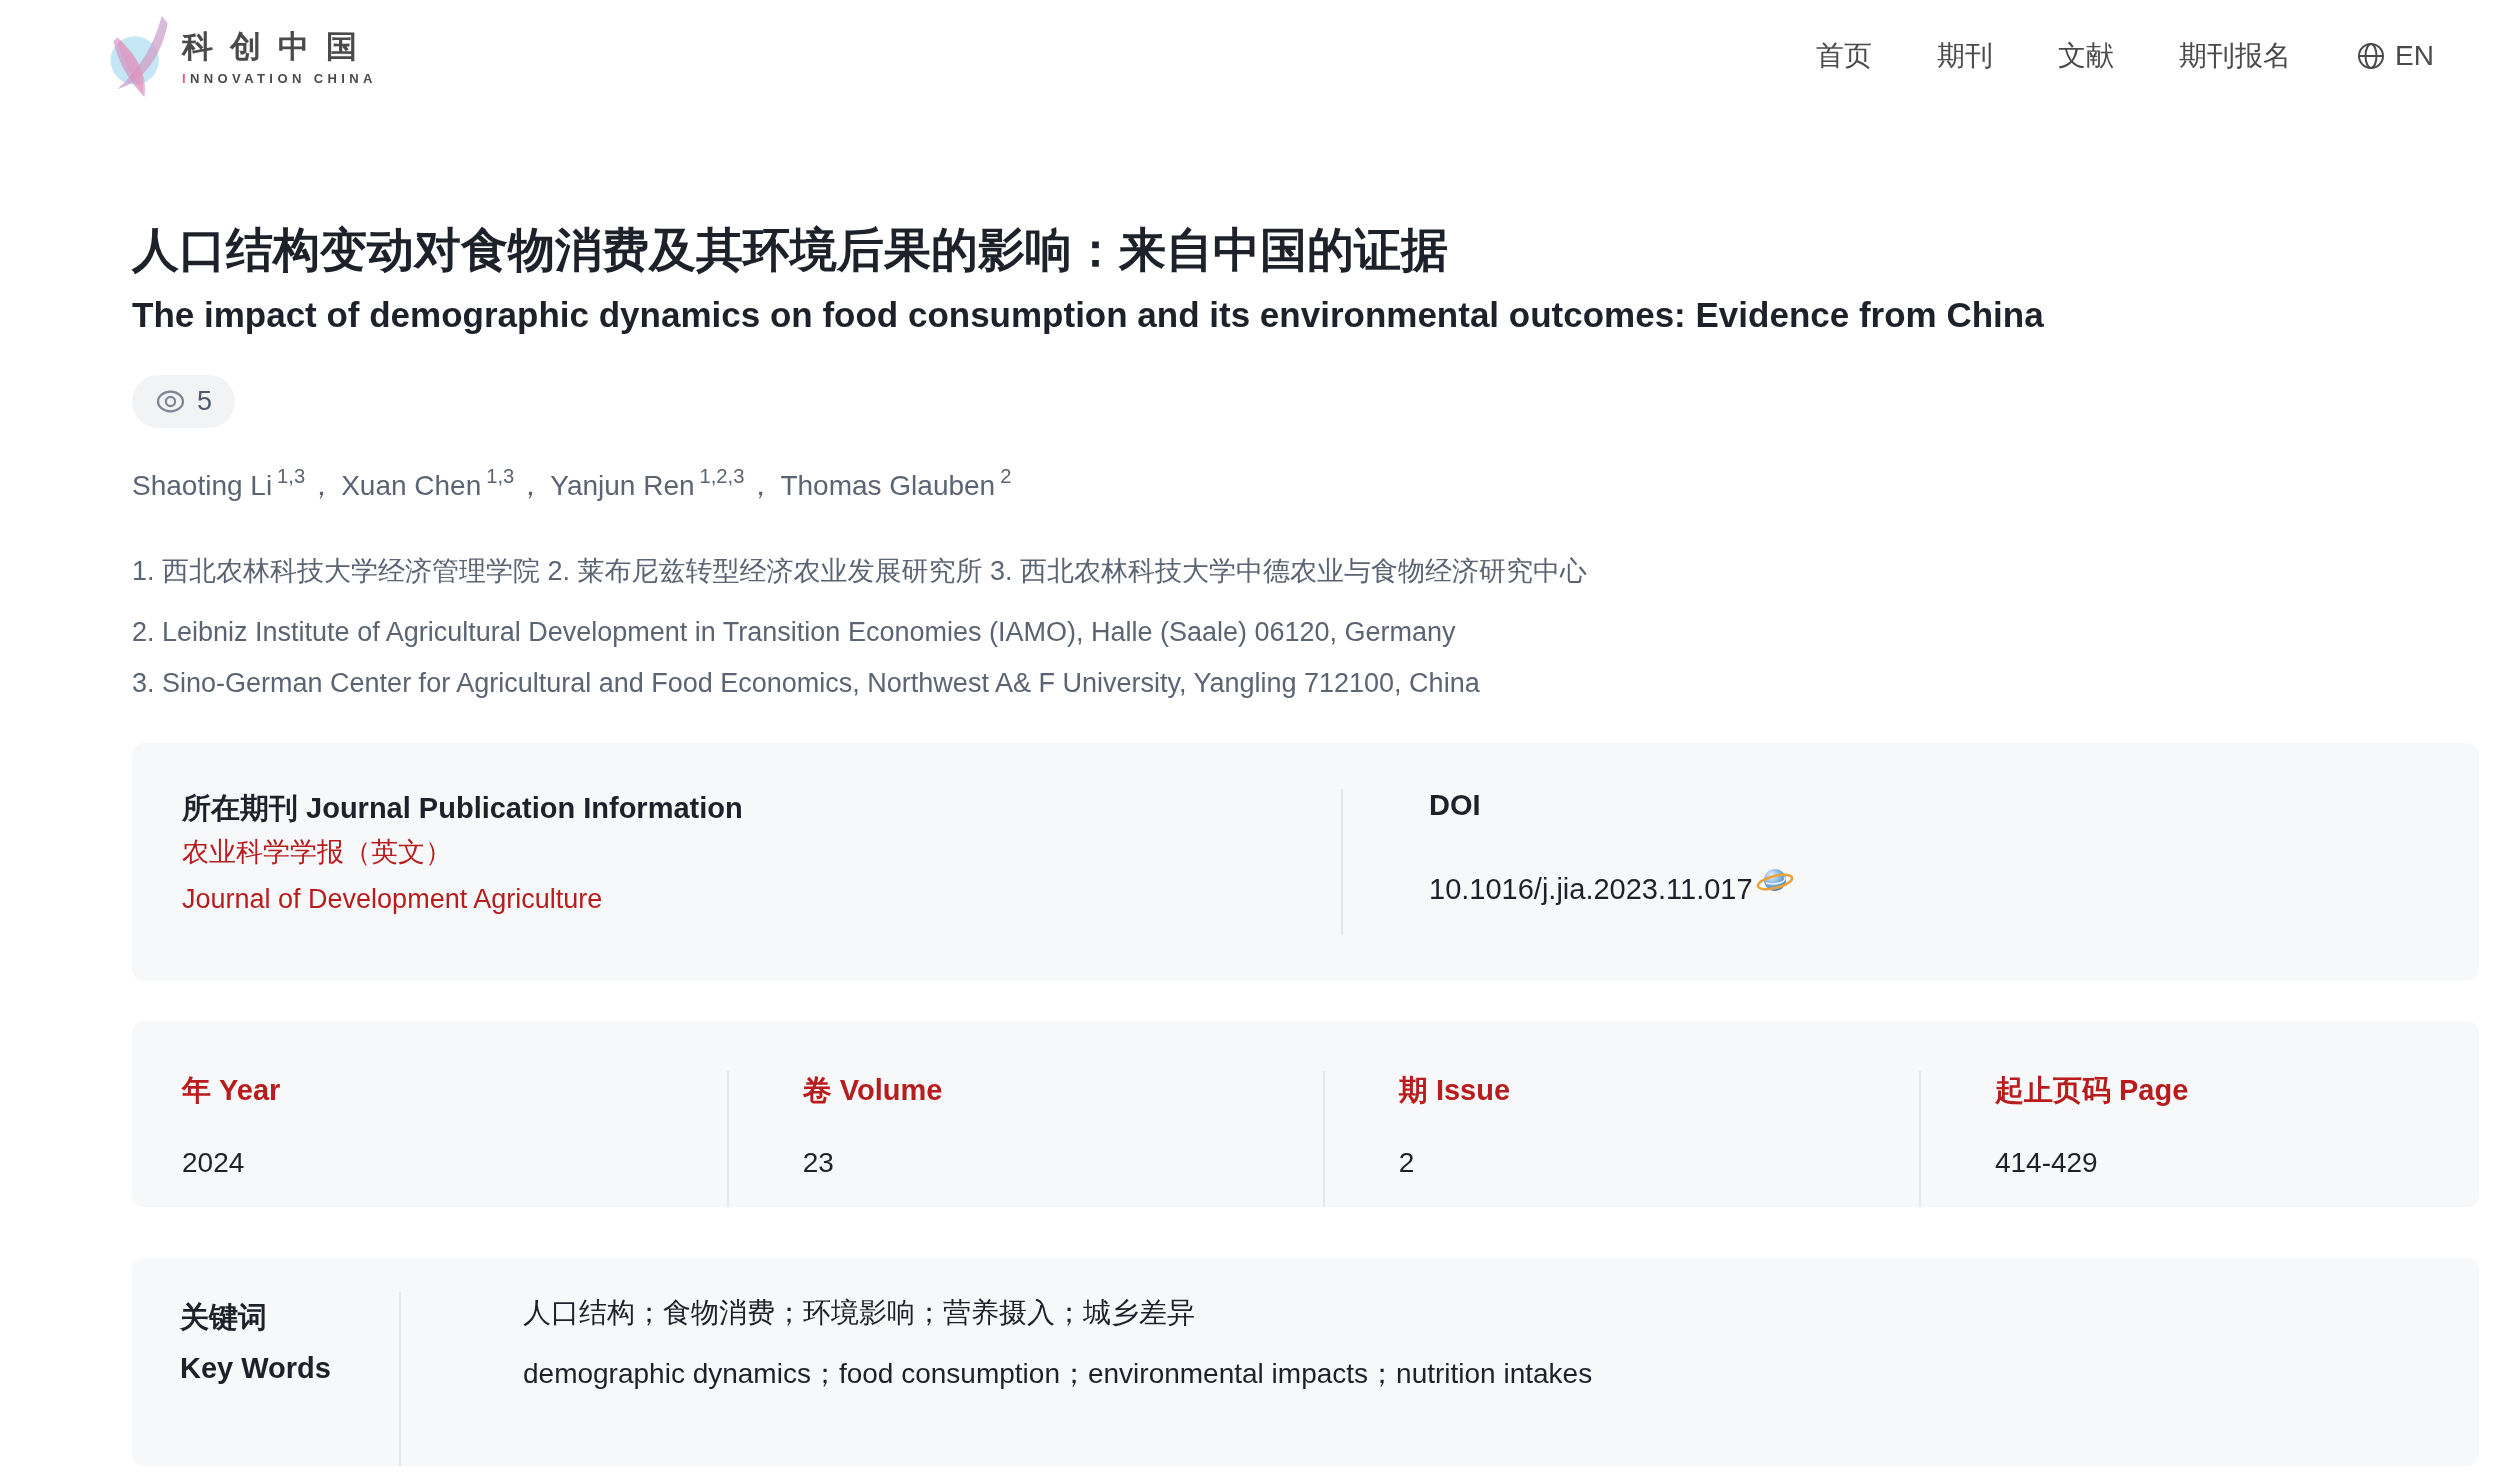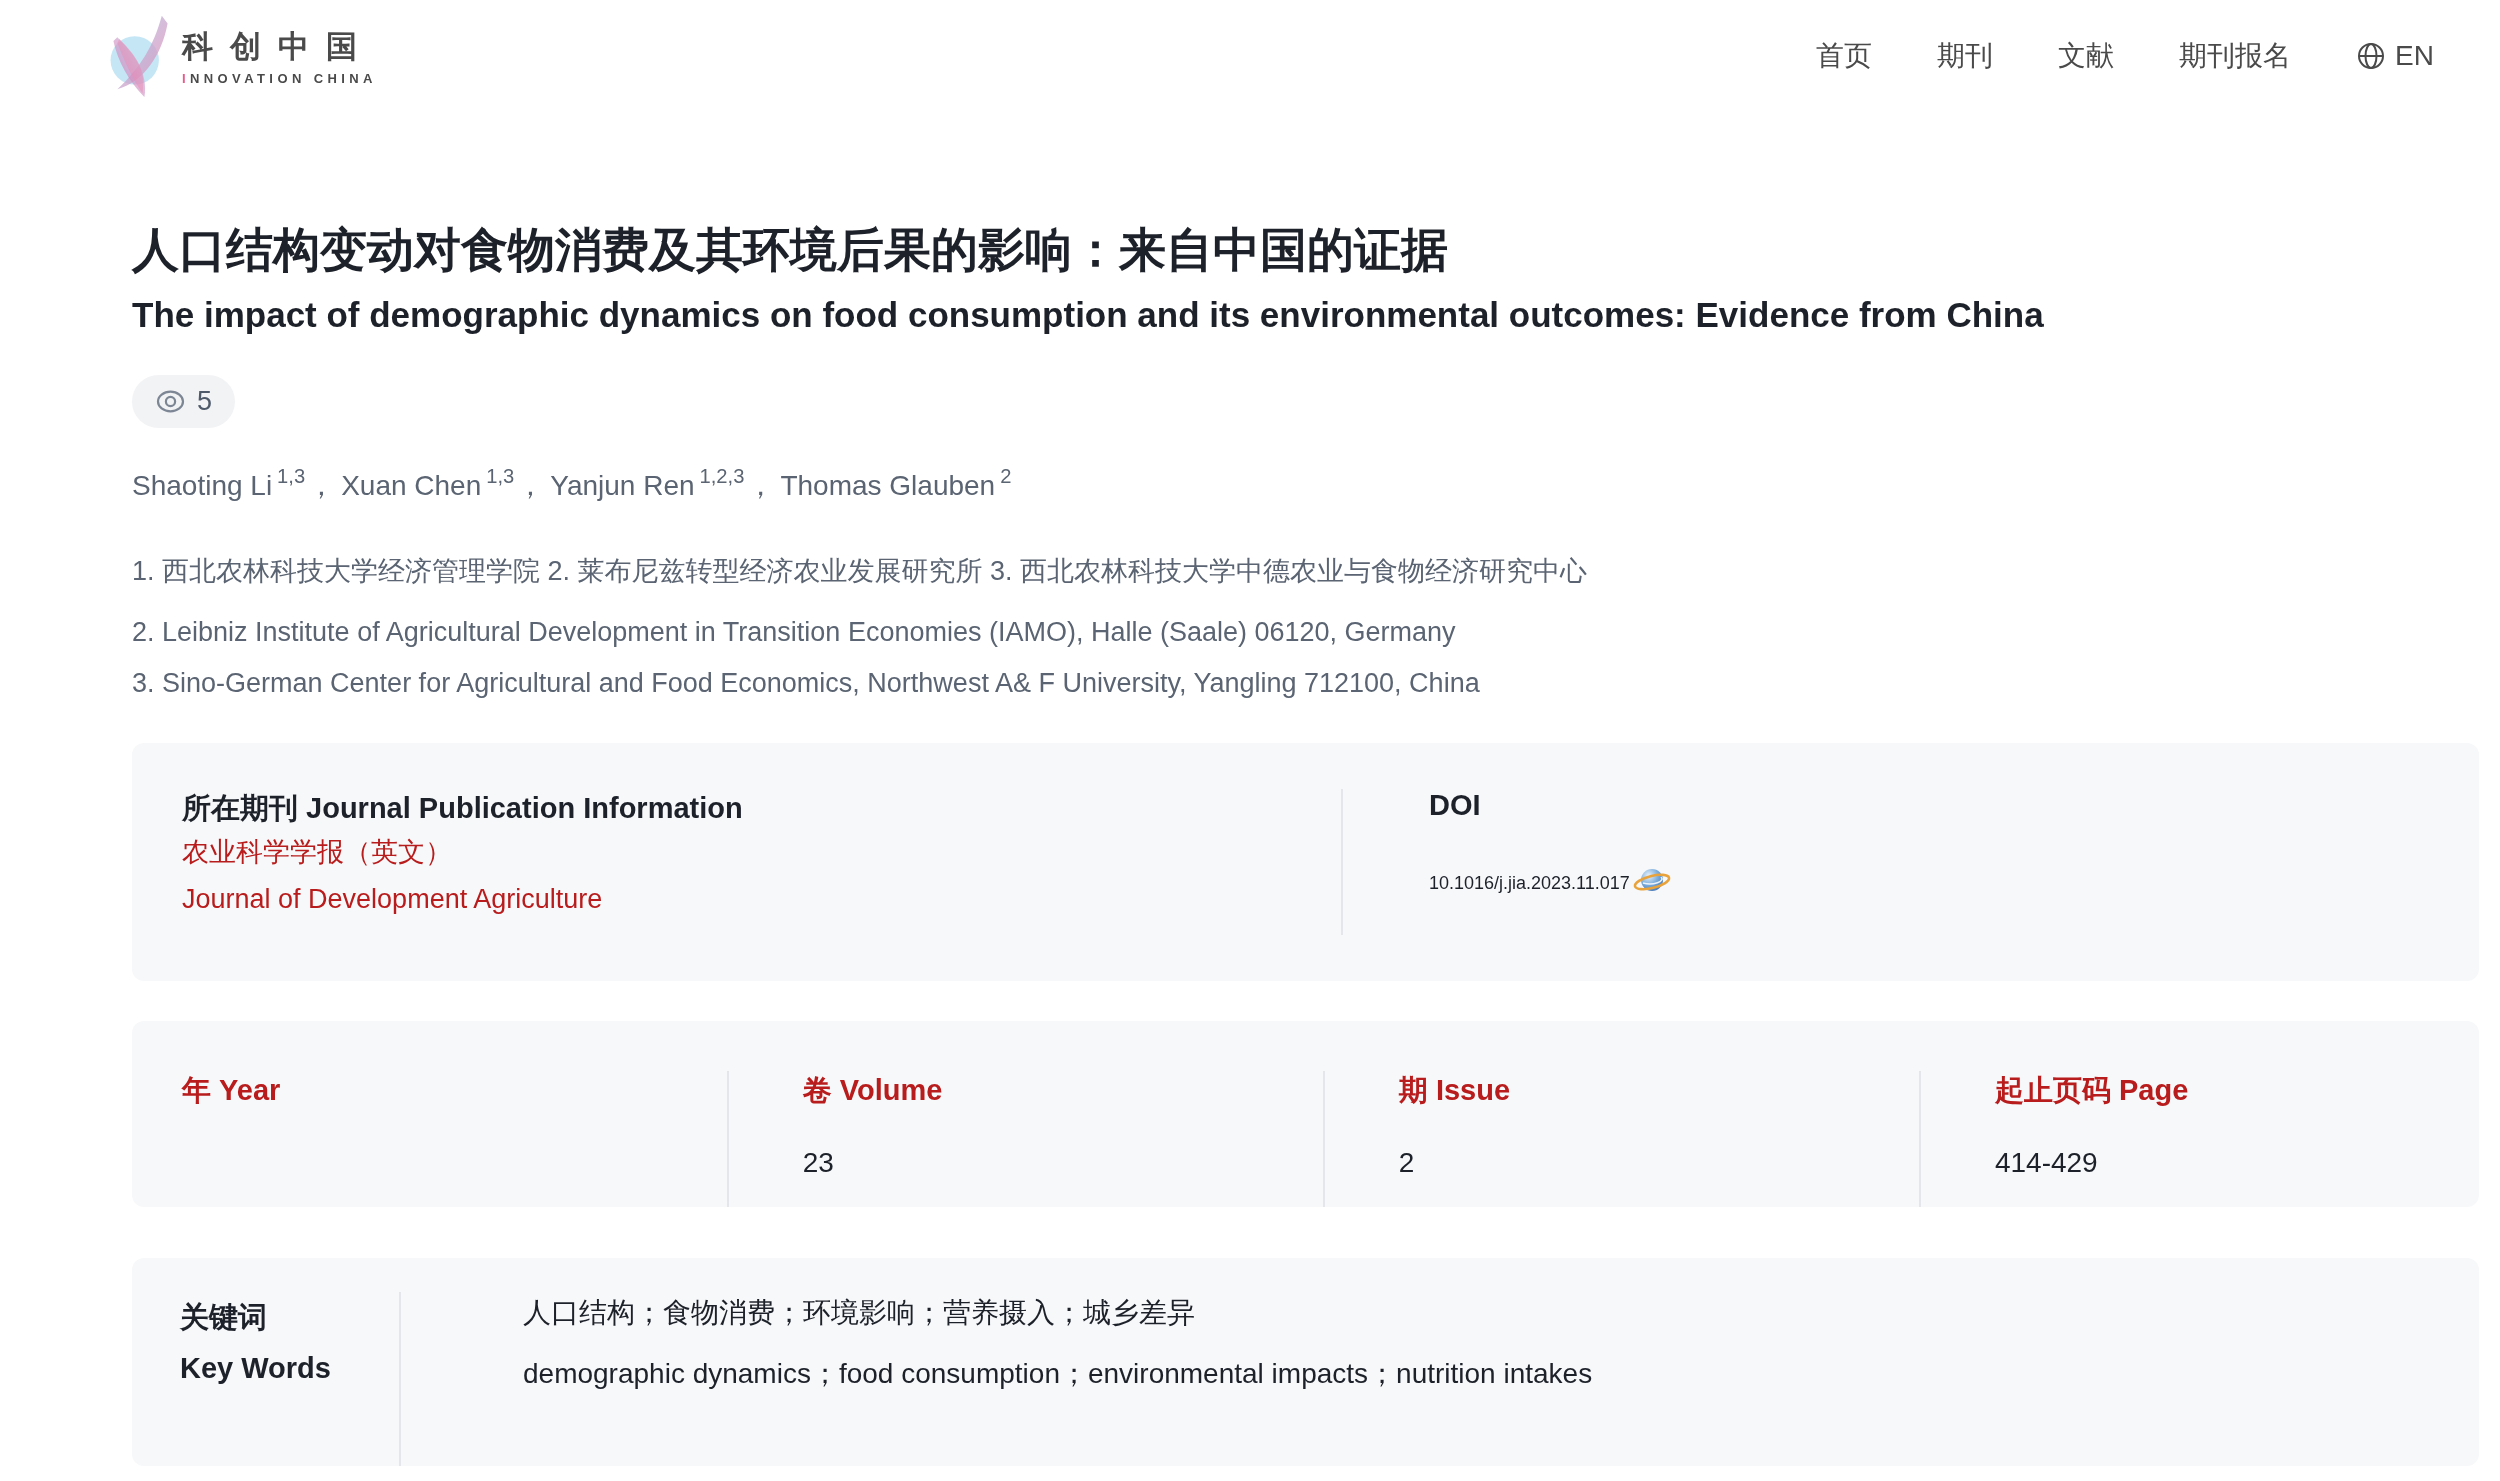--- a/index.html
+++ b/index.html
@@ -41,21 +41,21 @@
 
   
   .box { background:#f7f8fa; border-radius:12px;gap:36px; }
   .journal-box { display:flex; margin-top:34px; height:238px; padding:46px 0; }
   .jb-left { width:1173px; padding-left:50px; }
   .jb-right { flex:1; border-left:2px solid #e5e6eb; padding-left:86px; }
   .box-heading { font-size:29px; font-weight:700; color:#1d2129; }
   .jb-value { font-size:27px; color:#b91c1c; line-height:47px; }
   .jb-left .jb-value:first-of-type { margin-top:35px; }
   .doi-row { display:flex; align-items:flex-start; margin-top:51px; }
-  .doi-value { font-size:18px; color:#1d2129; }
+  .doi-value { font-size:29px; color:#1d2129; }
   .doi-icon { width:40px; height:34px; margin-left:2px; margin-top:-8px; }
 
   .meta-box { display:flex; margin-top:40px; height:186px; padding:50px 0 0; }
   .meta-col { width:25%; padding-left:74px; }
   .meta-col:first-child { padding-left:50px; }
   .meta-col + .meta-col { border-left:2px solid #e5e6eb; }
   .meta-label { font-size:29px; font-weight:700; color:#b91c1c; }
   .meta-value { font-size:28px; color:#1d2129; margin-top:36px; }
 
   .keywords-box { display:flex; margin-top:51px; height:208px; padding:34px 0 0; }
@@ -155,20 +155,21 @@
           <ellipse cx="20" cy="17" rx="17.5" ry="6" fill="none" stroke="#e8a33d" stroke-width="2.6" transform="rotate(-14 20 17)"></ellipse>
         </svg>
       </div>
     </div>
   </div>
 
   
   <div class="box meta-box" id="meta-box">
       <div class="meta-col">
         <div class="meta-label">年 Year</div>
+        <div class="meta-value">2024</div>
       </div>
       <div class="meta-col">
         <div class="meta-label">卷 Volume</div>
         <div class="meta-value">23</div>
       </div>
       <div class="meta-col">
         <div class="meta-label">期 Issue</div>
         <div class="meta-value">2</div>
       </div>
       <div class="meta-col">

